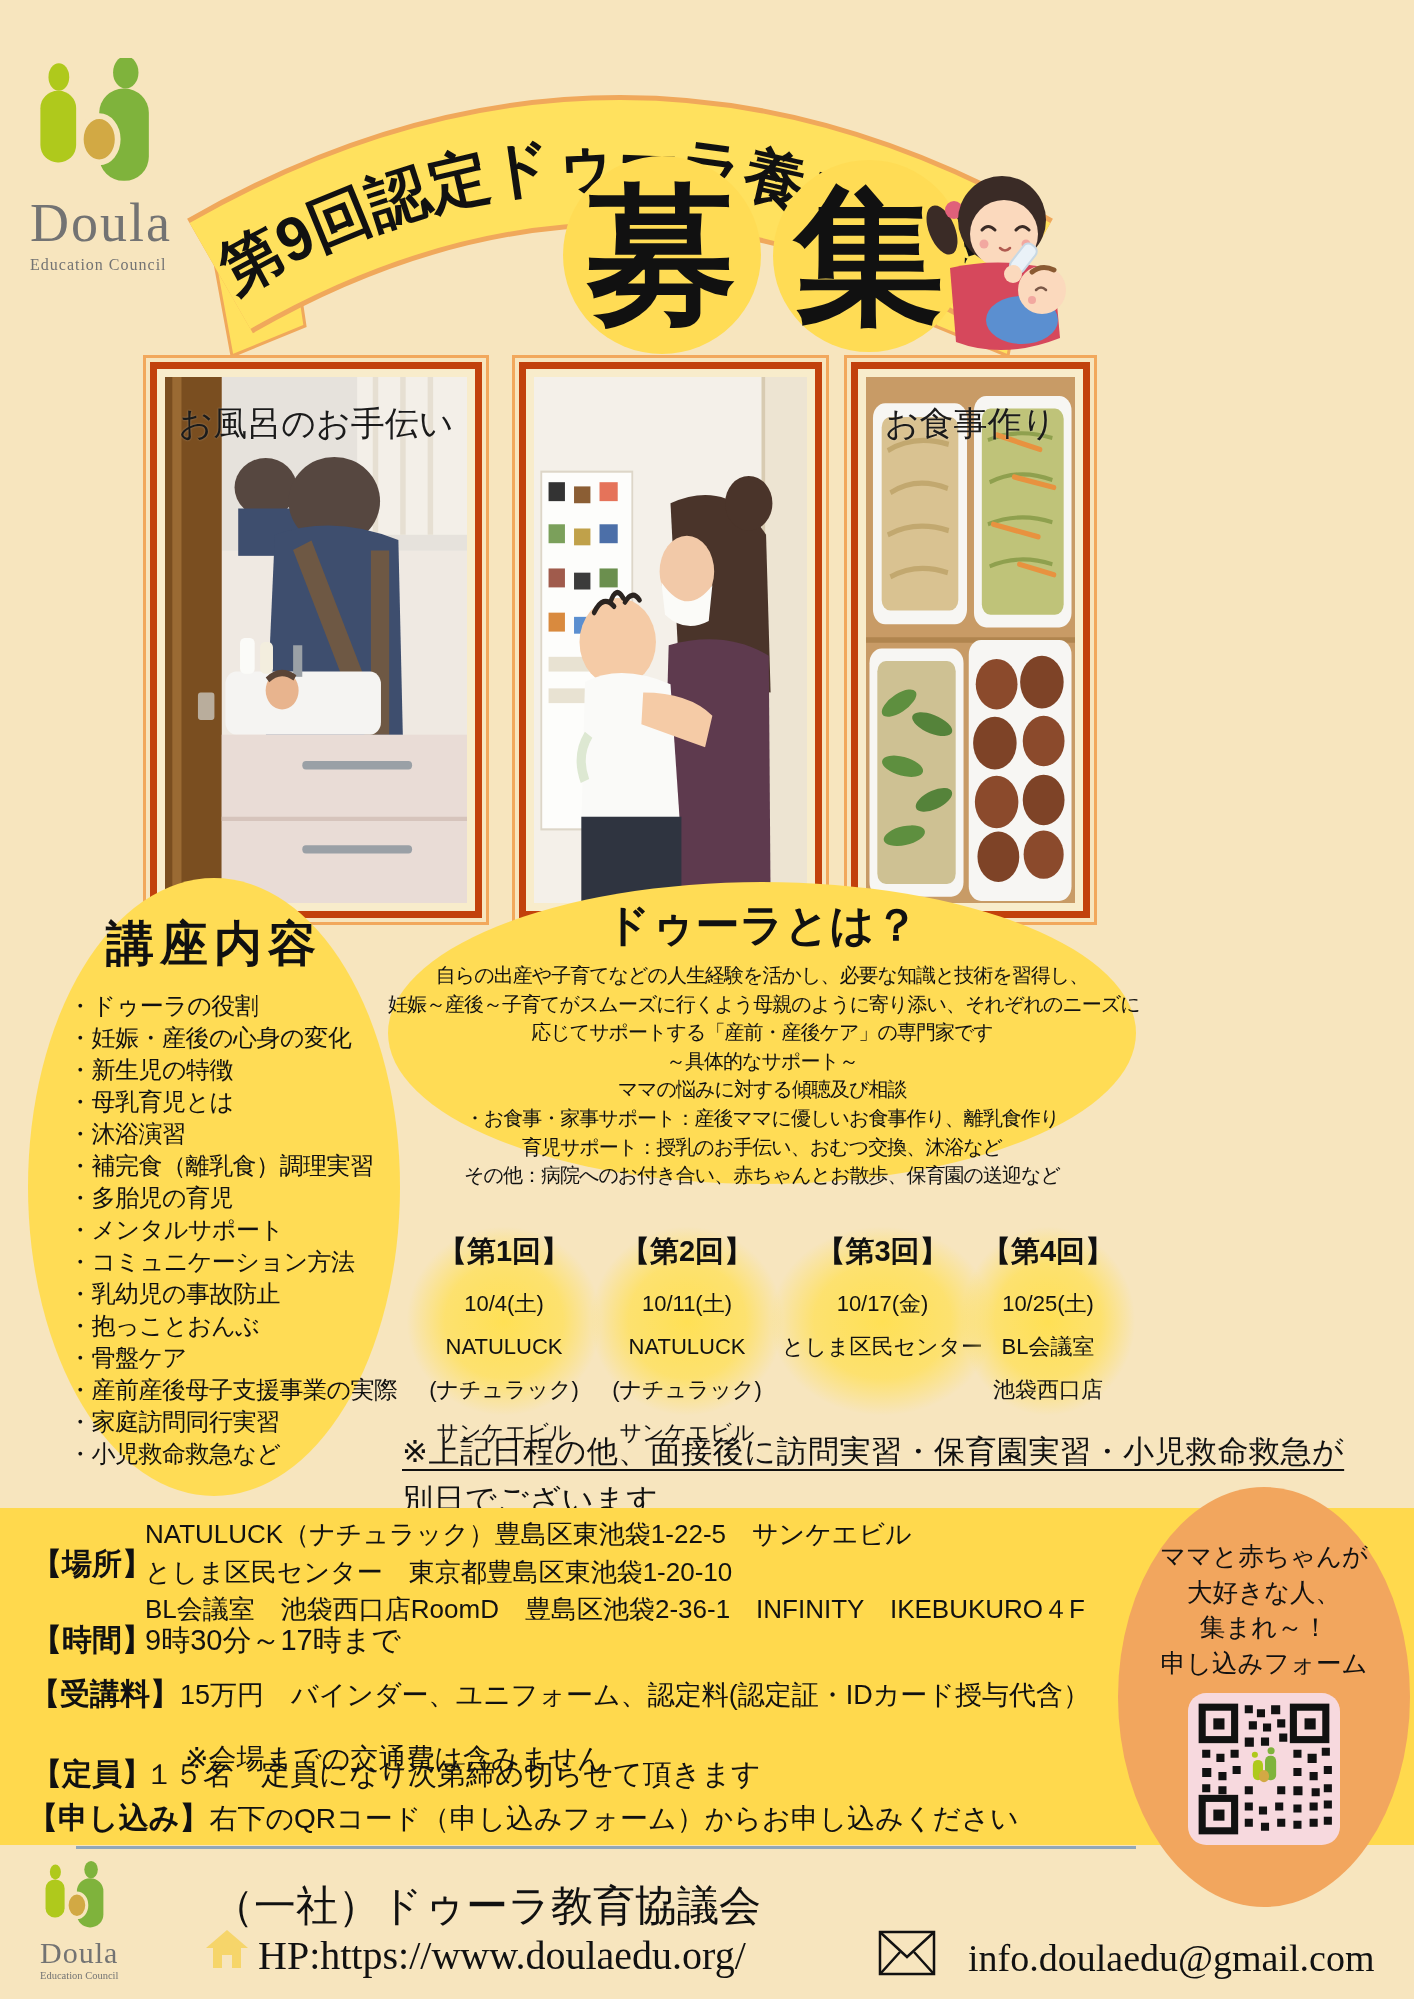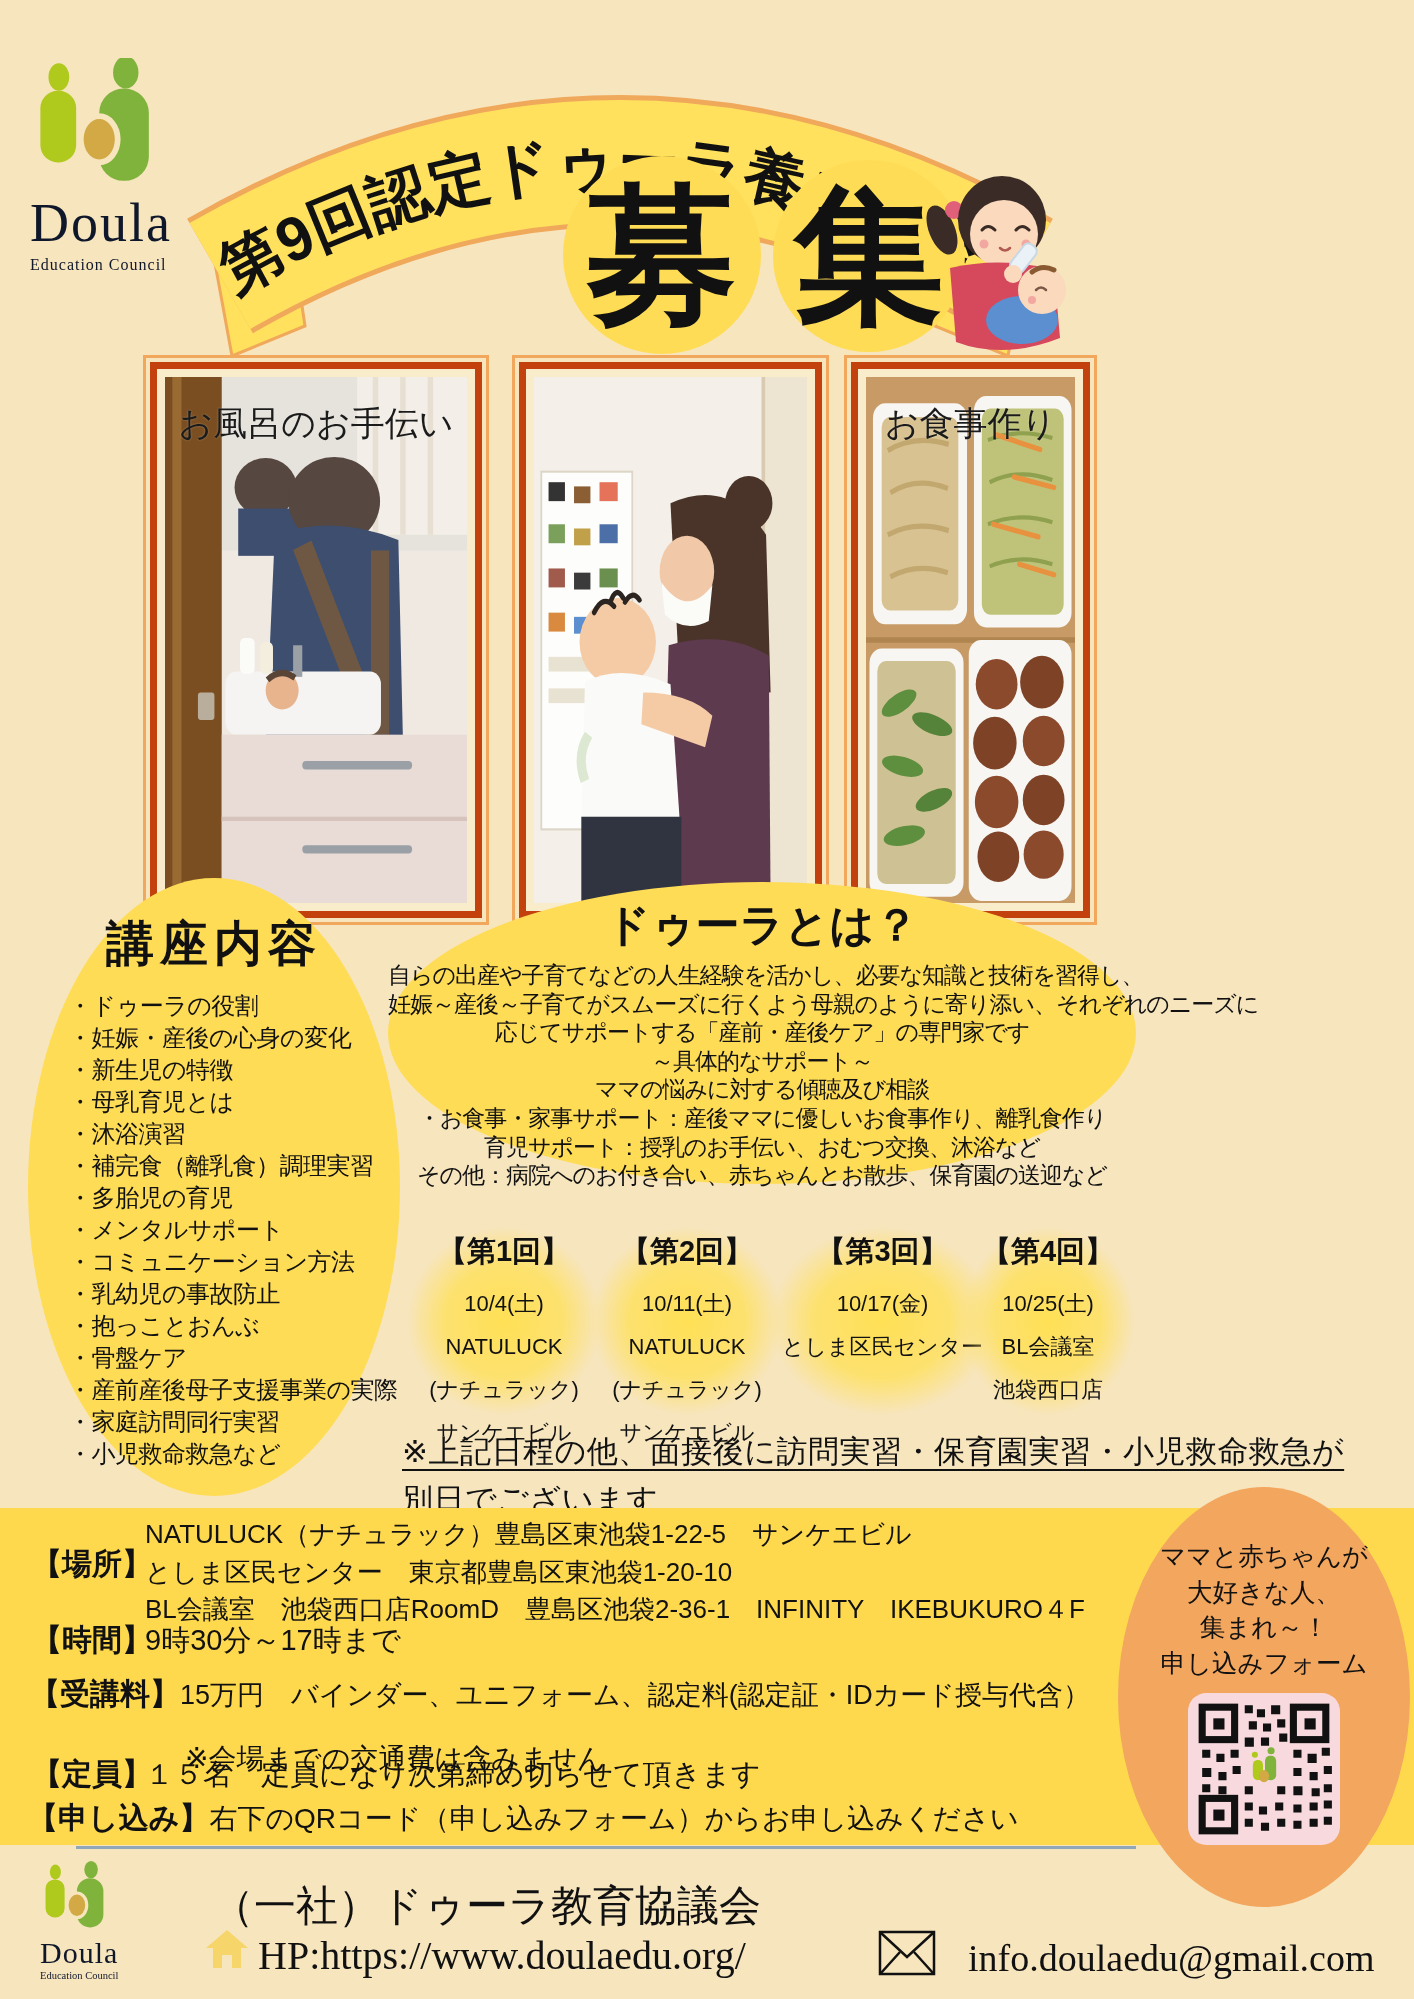--- a/index.html
+++ b/index.html
@@ -1,35 +1,35 @@
 <!DOCTYPE html>
 <html><head>
 <meta charset="utf-8">
 <style>
   html,body{margin:0;padding:0;}
   .poster{position:relative;width:1414px;height:1999px;background:#F7E5BE;overflow:hidden;
     font-family:"Liberation Sans","DejaVu Sans",sans-serif;color:#111;}
   .abs{position:absolute;}
   
-  .logo-word{font-family:"Liberation Serif","DejaVu Serif",serif;color:#0f172a;}
+  .logo-word{font-family:"Liberation Serif","DejaVu Serif",serif;color:#737373;}
   
   .circle{border-radius:50%;background:#FFDC55;display:flex;align-items:center;justify-content:center;}
   .circle span{font-size:150px;font-weight:900;line-height:1;}
   
   .photo{position:absolute;top:362px;height:556px;border:7px solid #c2410c;outline:3px solid #F2A85C;
     outline-offset:4px;background:#F8ECCB;padding:8px;box-sizing:border-box;}
   .photo svg{display:block;width:100%;height:100%;}
   .photo-label{position:absolute;top:32px;left:0;right:0;text-align:center;font-size:34px;
     color:#1b1b1b;z-index:3;text-shadow:0 0 2px rgba(255,255,255,.35);}
   
   .ellipse{background:#FFDC55;border-radius:50%;box-sizing:border-box;}
   .course-title{text-align:center;font-size:48px;font-weight:700;letter-spacing:6px;padding-top:34px;}
   .course-list{margin-top:14px;padding-left:40px;font-size:24px;line-height:32px;letter-spacing:-0.5px;white-space:nowrap;}
   .about-title{text-align:center;font-size:44px;font-weight:700;padding-top:14px;}
-  .about-lines{margin-top:6px;text-align:center;font-size:23px;line-height:28.6px;letter-spacing:-1px;white-space:nowrap;}
+  .about-lines{margin-top:6px;text-align:center;font-size:20px;line-height:28.6px;letter-spacing:-1px;white-space:nowrap;}
   
   .session{position:absolute;top:1222px;height:220px;text-align:center;padding-top:10px;box-sizing:border-box;
     background:radial-gradient(ellipse 62% 58% at 50% 45%, #FFE055 0%, rgba(255,224,85,.75) 45%, rgba(255,224,85,0) 74%);}
   .session .s-title{font-size:29px;font-weight:600;margin-bottom:10px;}
   .session .s-line{font-size:22px;line-height:43px;white-space:nowrap;}
   .note{font-size:31px;line-height:48px;letter-spacing:.5px;white-space:nowrap;}
   .note span{display:block;text-decoration:underline;text-underline-offset:7px;text-decoration-thickness:2px;}
   
   .panel{background:#FFD94D;}
   .dlabel{font-size:30px;font-weight:600;white-space:nowrap;}

